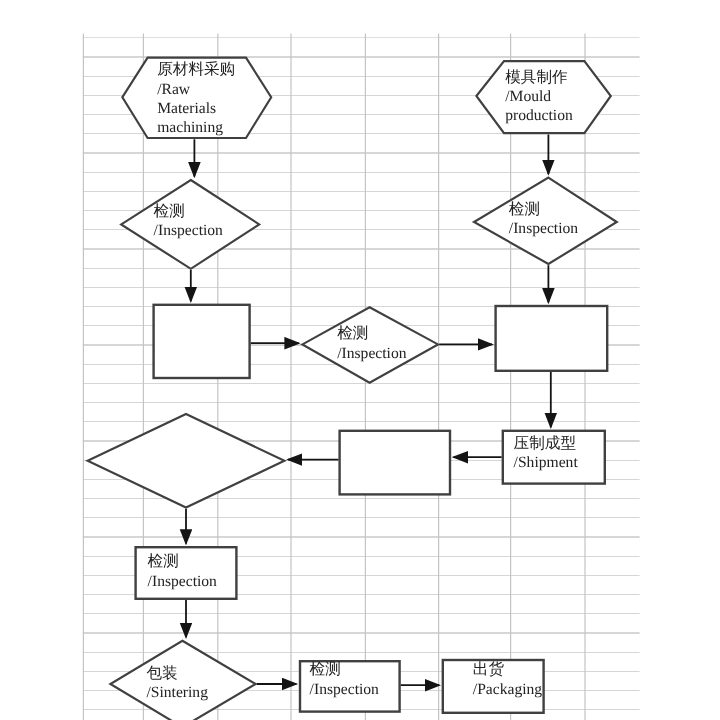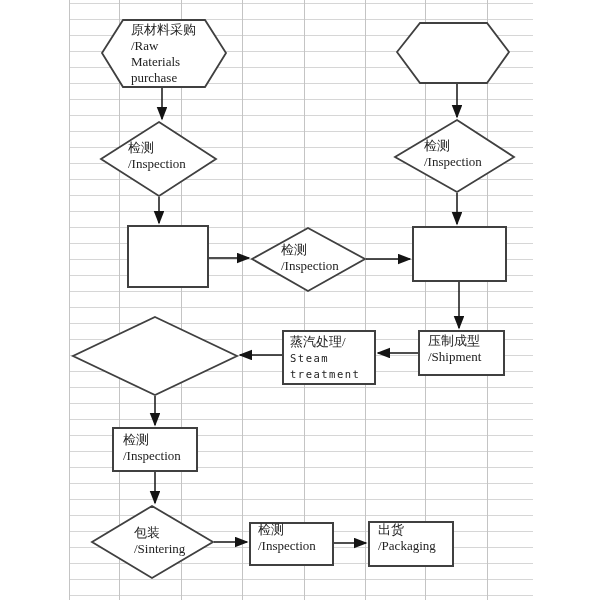--- a/index.html
+++ b/index.html
@@ -1,18 +1,18 @@
 <!DOCTYPE html>
 <html style="--background: #ffffff; --grid-line: #d6d6d6; --grid-line-v: #c4c4c4; --shape-border: #404040; --arrow: #141414; --text: #222222;"><head>
 <meta charset="utf-8">
 <style>
   html,body{margin:0;padding:0;}
   body{width:600px;height:600px;overflow:hidden;background:#fff;}
   .canvas{position:relative;width:600px;height:516px;background:var(--background,#fff);
-          font-family:"Liberation Serif","DejaVu Serif",serif;}
+          font-family:"Liberation Serif","DejaVu Serif",serif;margin-top:28px;}
   
   .grid-h{position:absolute;left:69px;top:3px;width:464px;height:596px;z-index:1;
     background-image:repeating-linear-gradient(to bottom,
       var(--grid-line,#d6d6d6) 0px, var(--grid-line,#d6d6d6) 1px,
       transparent 1px, transparent 16px);}
   .vline{position:absolute;top:0;width:1px;height:600px;z-index:1;
     background:var(--grid-line-v,#c4c4c4);}
   
   .layer{position:absolute;left:0;top:0;z-index:2;}
   .shape{fill:#ffffff;stroke:var(--shape-border,#404040);stroke-width:1.8;}
@@ -76,23 +76,28 @@
     <line class="arrow" x1="155" y1="396" x2="155" y2="425" marker-end="url(#ah)"></line>
     <line class="arrow" x1="155" y1="472" x2="155" y2="503" marker-end="url(#ah)"></line>
     <line class="arrow" x1="214" y1="542" x2="247" y2="542" marker-end="url(#ah)"></line>
     <line class="arrow" x1="334" y1="543" x2="366" y2="543" marker-end="url(#ah)"></line>
   </svg>
 
   <div class="nt" style="left:131px;top:22px">
     <div>原材料采购</div>
     <div>/Raw</div>
     <div>Materials</div>
-    <div>purchase</div>
+    <div>machining</div>
   </div>
 
+  <div class="nt" style="left:421px;top:28px">
+    <div>模具制作</div>
+    <div>/Mould</div>
+    <div>production</div>
+  </div>
 
   <div class="nt" style="left:128px;top:140px">
     <div>检测</div>
     <div>/Inspection</div>
   </div>
 
   <div class="nt" style="left:424px;top:138px">
     <div>检测</div>
     <div>/Inspection</div>
   </div>
@@ -102,40 +107,35 @@
     <div>检测</div>
     <div>/Inspection</div>
   </div>
 
 
   <div class="nt" style="left:428px;top:333px">
     <div>压制成型</div>
     <div>/Shipment</div>
   </div>
 
-  <div class="nt" style="left:290px;top:334px">
-    <div>蒸汽处理/</div>
-    <div class="mono">Steam</div>
-    <div class="mono">treatment</div>
-  </div>
 
 
   <div class="nt" style="left:123px;top:432px">
     <div>检测</div>
     <div>/Inspection</div>
   </div>
 
-  <div class="nt" style="left:134px;top:525px">
+  <div class="nt" style="left:122px;top:525px">
     <div>包装</div>
     <div>/Sintering</div>
   </div>
 
   <div class="nt" style="left:258px;top:522px">
     <div>检测</div>
     <div>/Inspection</div>
   </div>
 
-  <div class="nt" style="left:378px;top:522px">
+  <div class="nt" style="left:394px;top:522px">
     <div>出货</div>
     <div>/Packaging</div>
   </div>
 
 </div>
 
 </body></html>

